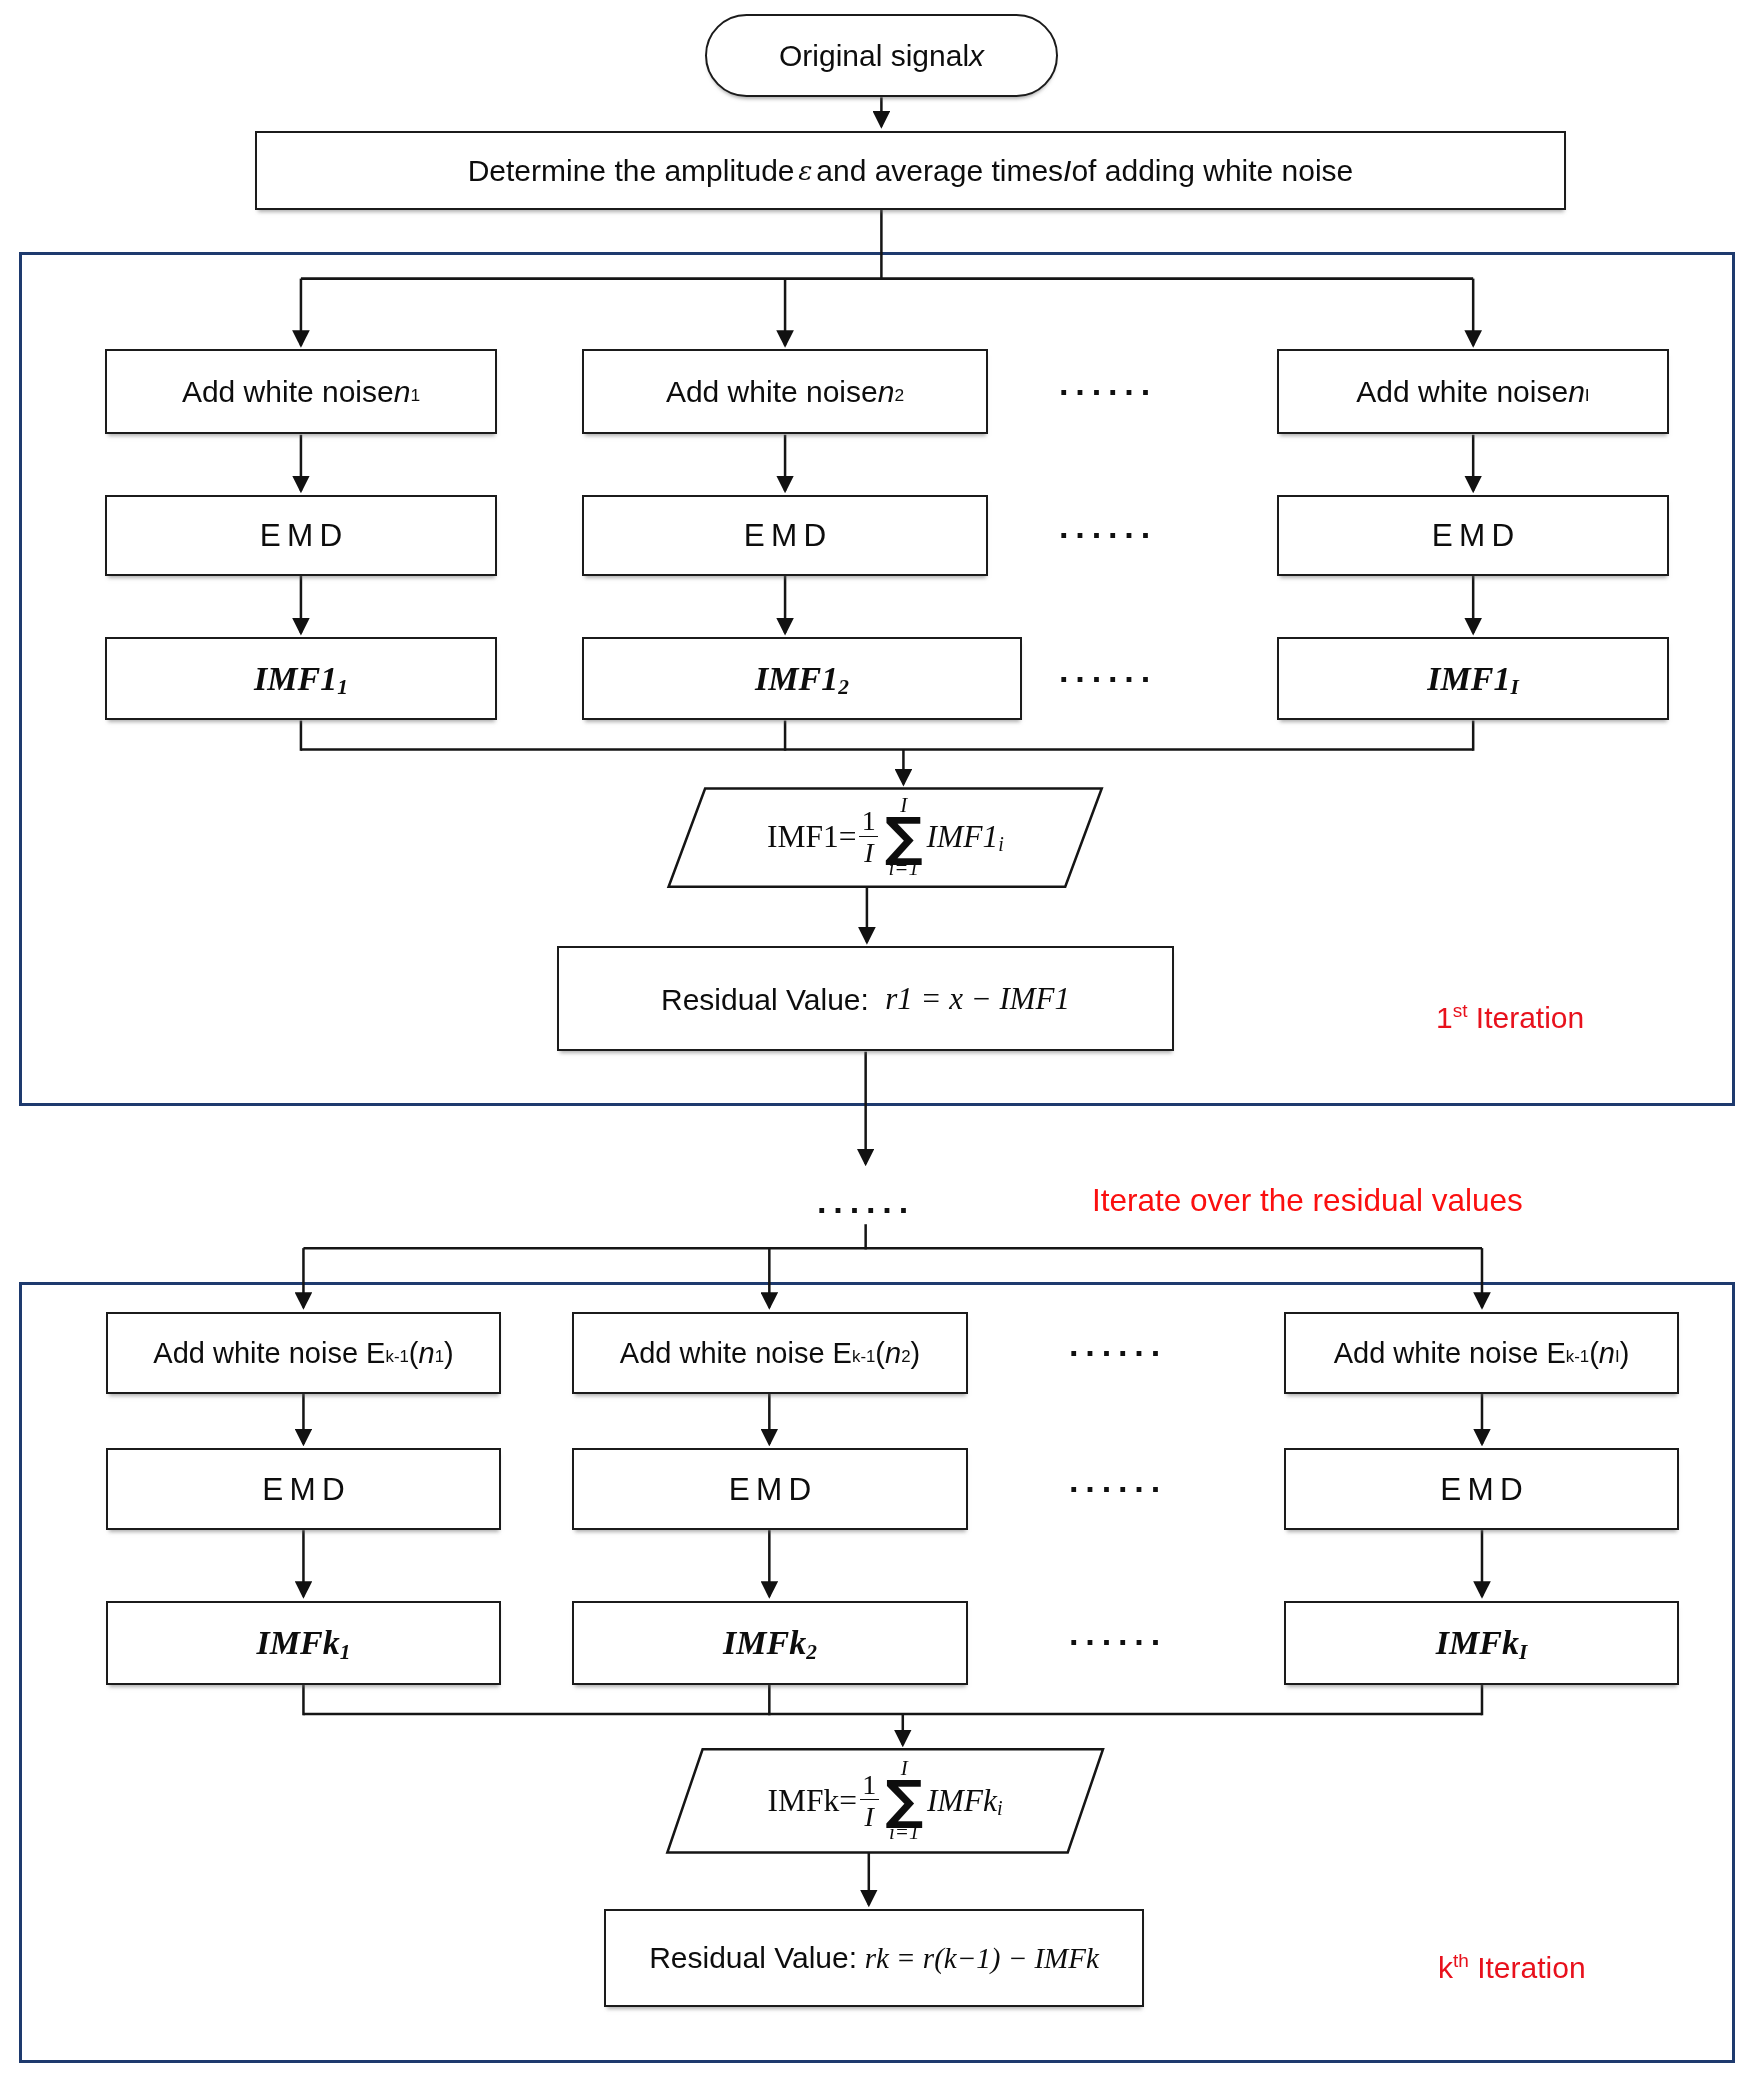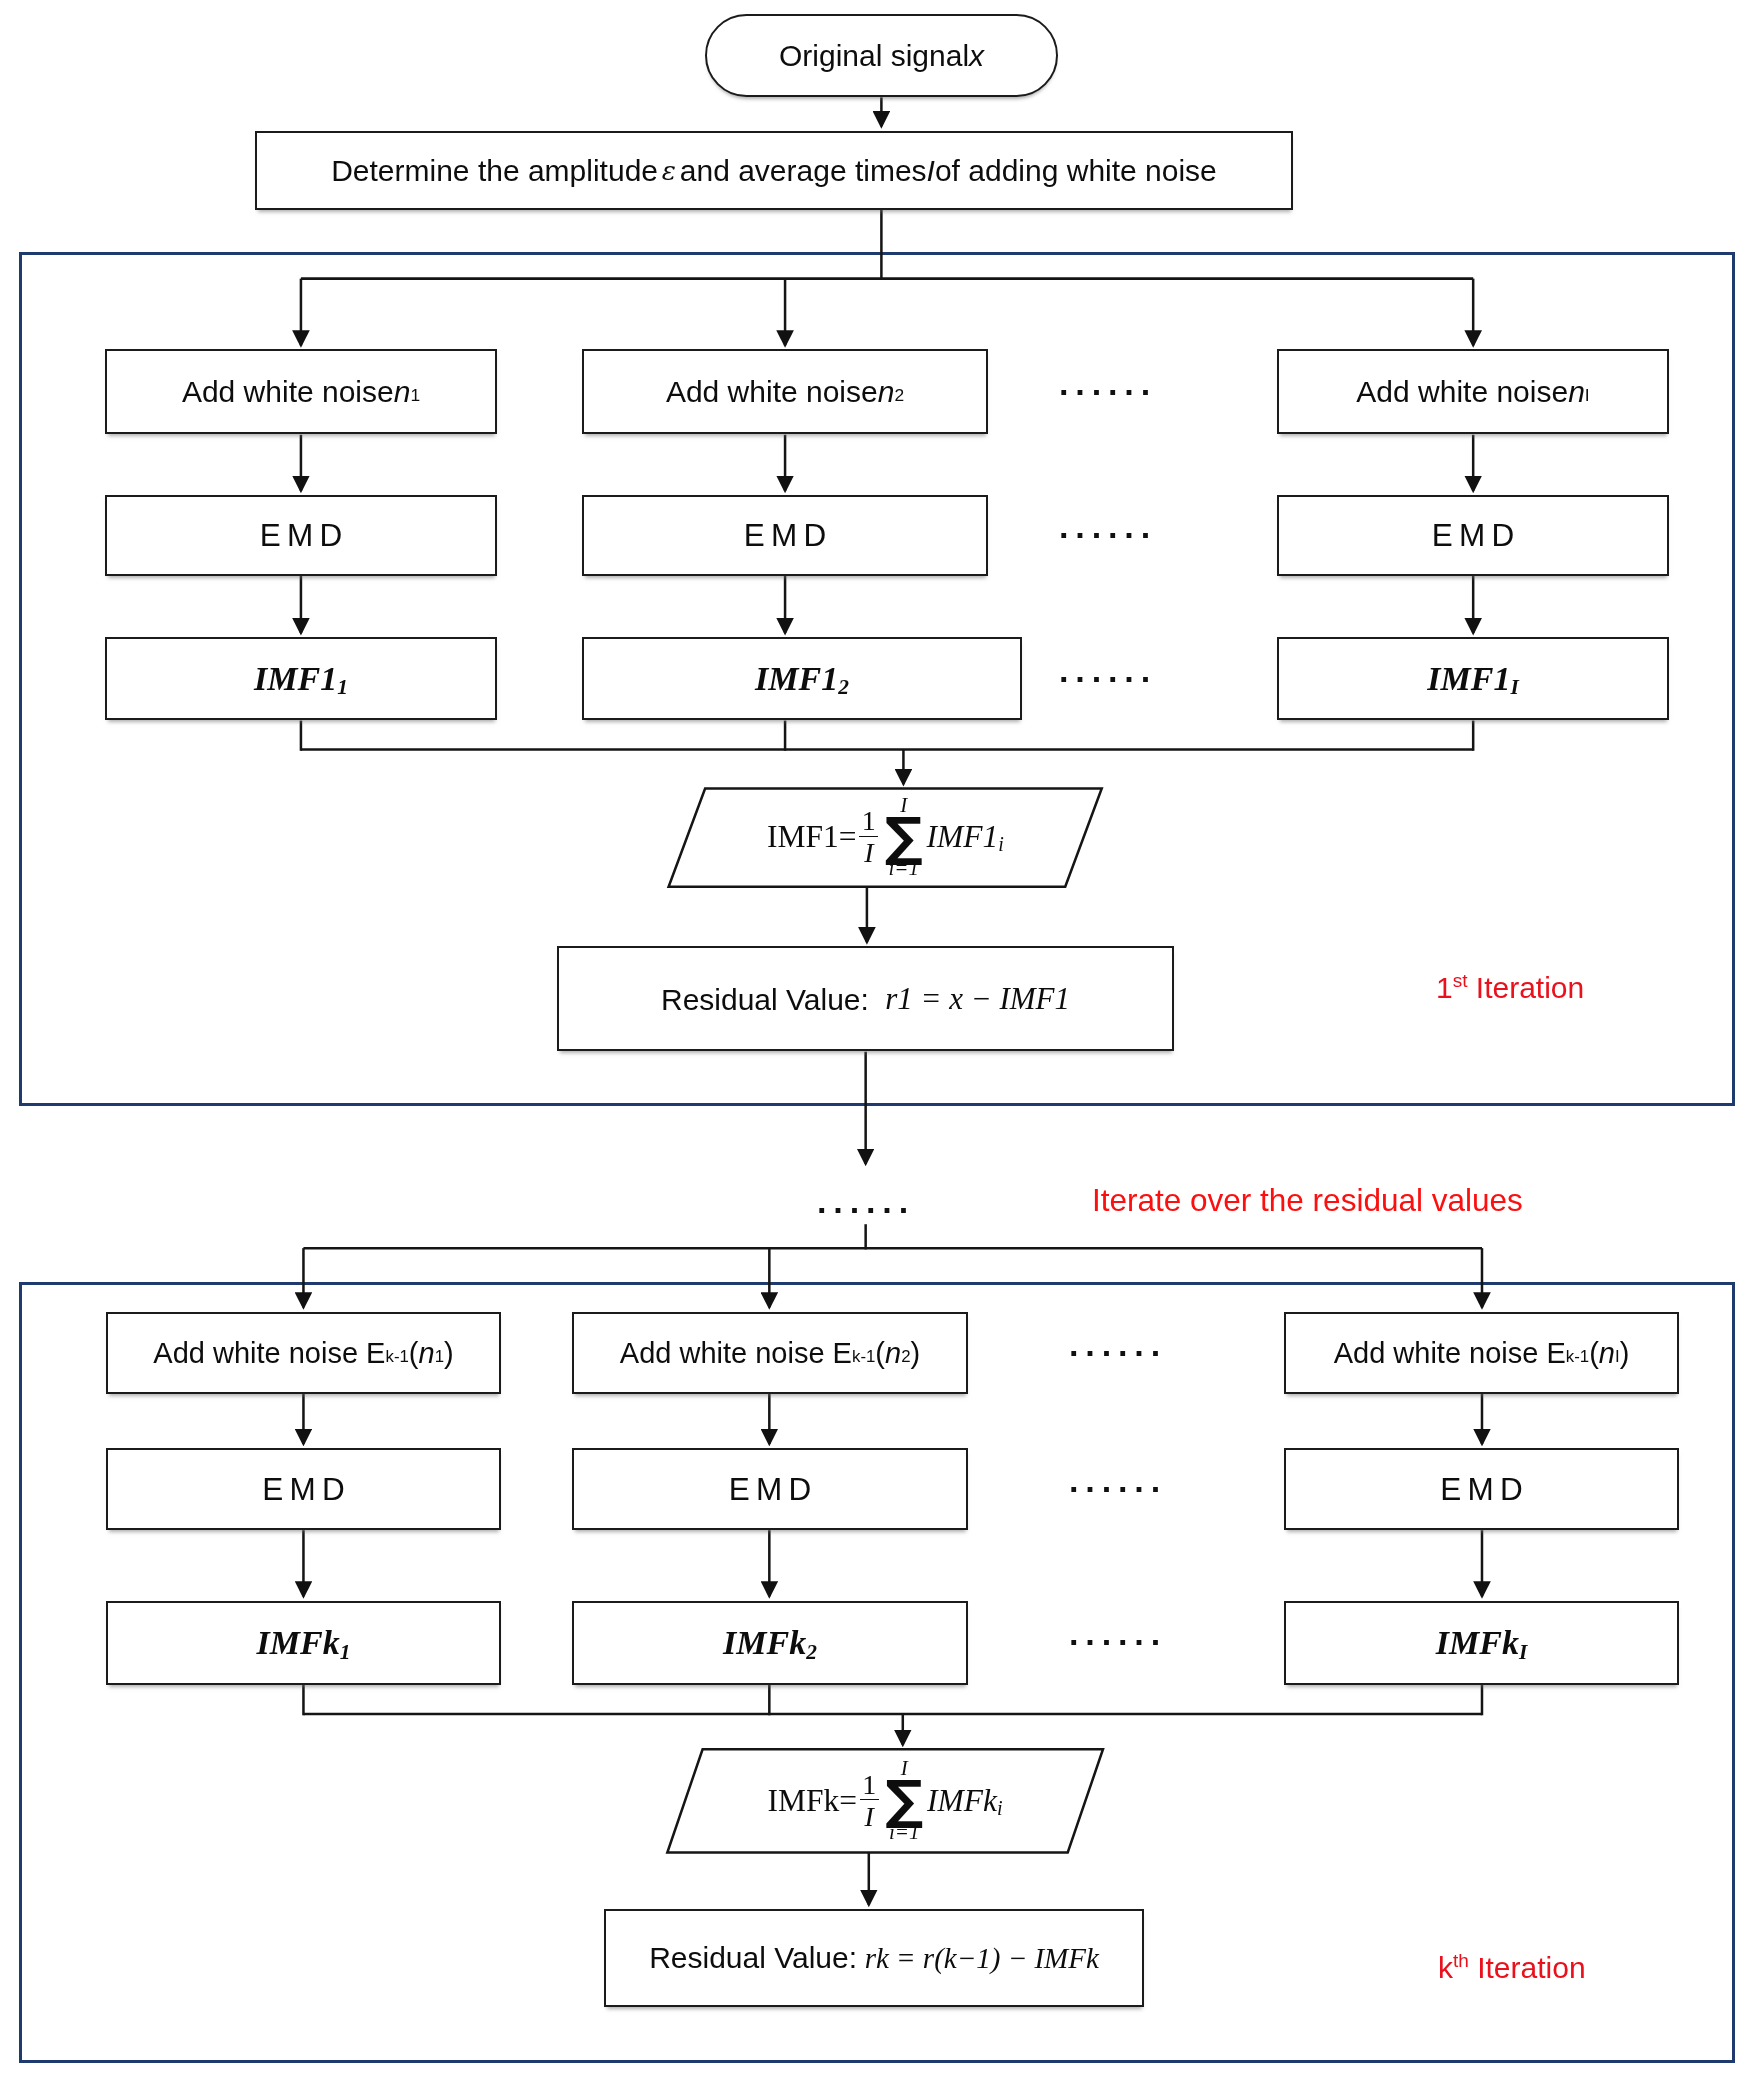--- a/index.html
+++ b/index.html
@@ -90,21 +90,21 @@
       <polygon points="1116,2778 1752,2778 1696,2942 1060,2942" fill="#ffffff"></polygon>
       <line x1="1380" y1="2942" x2="1380" y2="3025" marker-end="url(#arw)"></line>
     </g>
   </svg>
 
   <div class="box oval" style="left:705px;top:14px;width:353px;height:83px;">
     <span>Original signal </span>
       <span class="iv">x</span>
   </div>
 
-  <div class="box" style="left:255px;top:131px;width:1038px;height:79px;">
+  <div class="box" style="left:255px;top:131px;width:1311px;height:79px;">
     <span>Determine the amplitude </span>
       <span class="eps">ε</span>
       <span> and average times </span>
       <span class="iv">I</span>
       <span> of adding white noise</span>
   </div>
 
   <div class="box" style="left:105px;top:349px;width:392px;height:85px;">
     <span>Add white noise </span>
       <span class="iv">n</span>
@@ -157,21 +157,21 @@
       </span>
     <span class="term"><span>IMF1</span><span class="sb">i</span></span>
   </div>
 
   <div class="box" style="left:557px;top:946px;width:617px;height:105px;">
     <span class="residual-content">
       <span class="res-label">Residual Value:</span>
       <span class="eq">r1 = x − IMF1</span>
     </span>
   </div>
-  <div class="red-label" style="left:1436px;top:970px;">
+  <div class="red-label" style="left:1436px;top:1000px;">
     <span>1</span><sup>st</sup><span> Iteration</span>
   </div>
 
   <div class="dots" style="left:803px;top:1191px;">······</div>
   <div class="red-label note" style="left:1092px;top:1182px;">Iterate over the residual values</div>
 
   <div class="box" style="left:106px;top:1312px;width:395px;height:82px;font-size:29px;">
     <span>Add white noise E</span>
       <span class="sb">k-1</span>
       <span>(</span>

